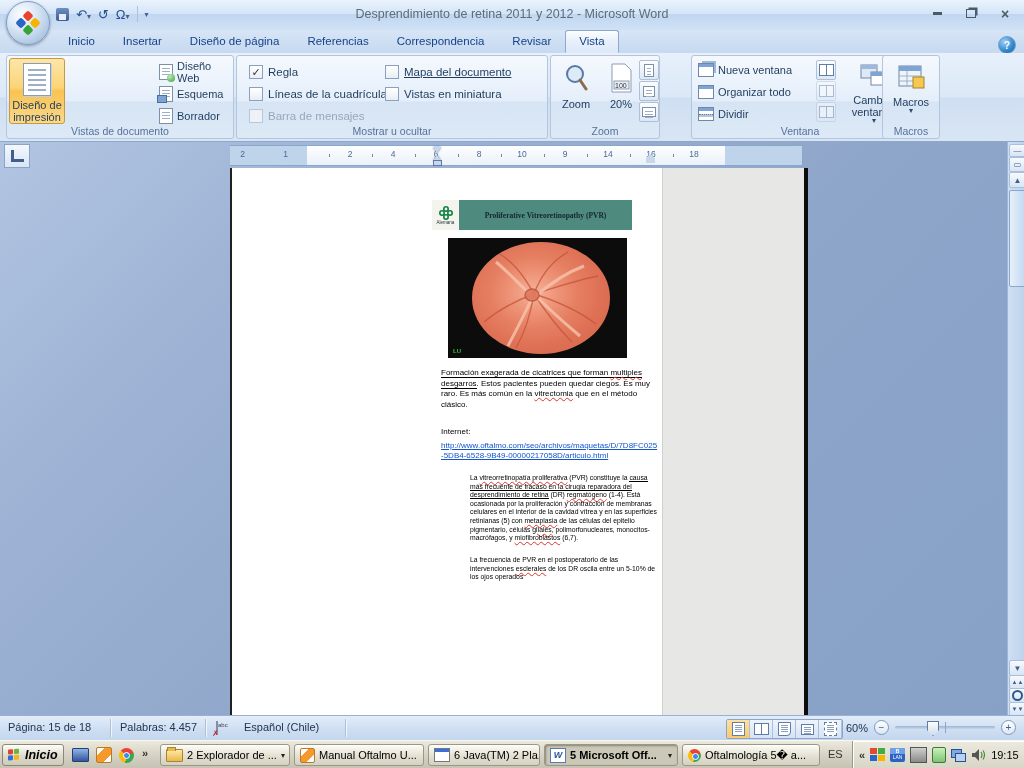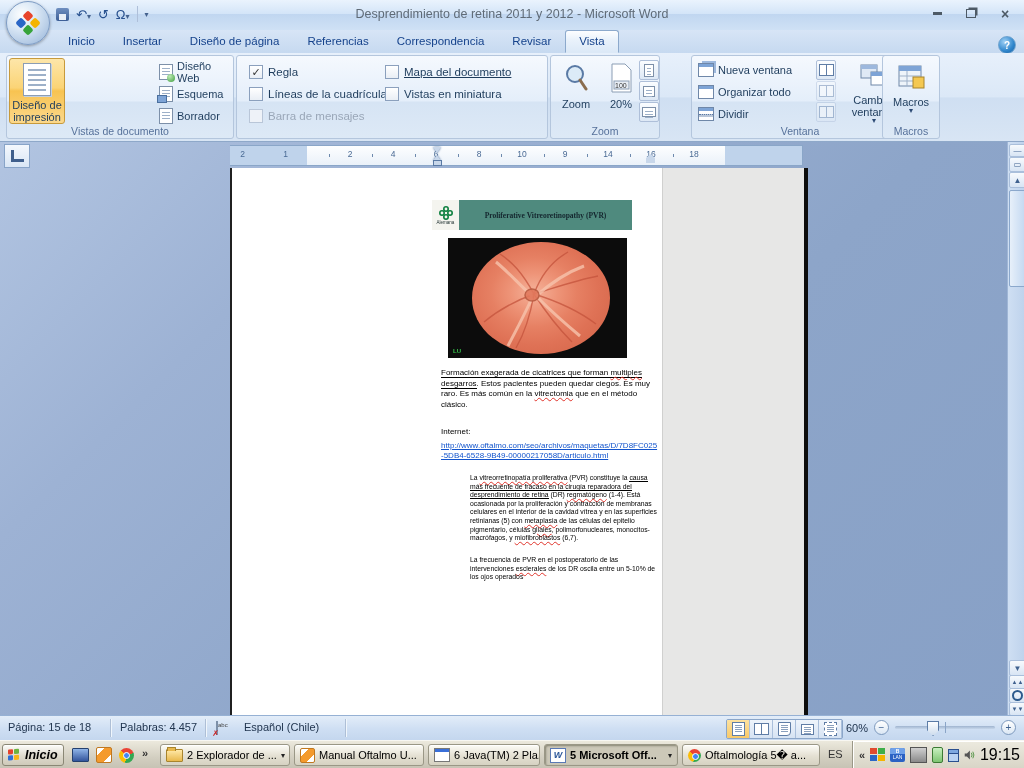--- a/index.html
+++ b/index.html
@@ -164,21 +164,21 @@
   .trayicon{width:15px;height:14px;flex:none;}
   .ticolor{display:grid;grid-template-columns:7px 7px;grid-template-rows:6px 6px;gap:1px;}
   .tilan{background:#2b62c4;border-radius:2px;color:#fff;font-size:5px;text-align:center;line-height:6px;}
   .tilan b{display:block;background:#6fa0e8;border-radius:2px 2px 0 0;}
   .timon{background:linear-gradient(#cfcfcf,#8a8a8a);border:1px solid #555;}
   .plug{width:12px;height:14px;background:linear-gradient(#c9f0c0,#7ec472);border:1px solid #3c7a34;border-radius:2px;}
   .netmon{width:15px;height:13px;position:relative;}
   .netmon i{position:absolute;width:9px;height:7px;background:#7ea8e0;border:1px solid #2a4f8e;}
   .netmon i:first-child{left:0;top:0;}
   .netmon i:last-child{right:0;bottom:0;background:#b9d2f2;}
-  .clock{font-size:16px;color:#000;}
+  .clock{font-size:11px;color:#000;}
 </style>
 </head>
 <body>
 
 <div id="app">
 
   <div class="abs titlebar"></div>
   <div class="abs orb">
     <div class="orbflower">
       <i style="background:#e8452c"></i>
@@ -255,20 +255,21 @@
         <span>Barra de mensajes</span>
       </div>
       <div class="checkrow" style="left:148px;top:9px;text-decoration:underline;">
         <span class="cb"></span>
         <span>Mapa del documento</span>
       </div>
       <div class="checkrow" style="left:148px;top:31px;">
         <span class="cb"></span>
         <span>Vistas en miniatura</span>
       </div>
+      <div class="glabel">Mostrar u ocultar</div>
     </div>
 
     <div class="group" style="left:550px;width:108px;">
       <div class="bigbtn" style="left:2px;width:44px;">
         <div class="bicon">
           <svg width="26" height="30" viewBox="0 0 26 30">
             <circle cx="12" cy="11" r="8" fill="#dcebf7" stroke="#5a7aa5" stroke-width="2"></circle>
             <line x1="17" y1="17" x2="23" y2="26" stroke="#8a6d4e" stroke-width="3" stroke-linecap="round"></line>
           </svg>
         </div>

